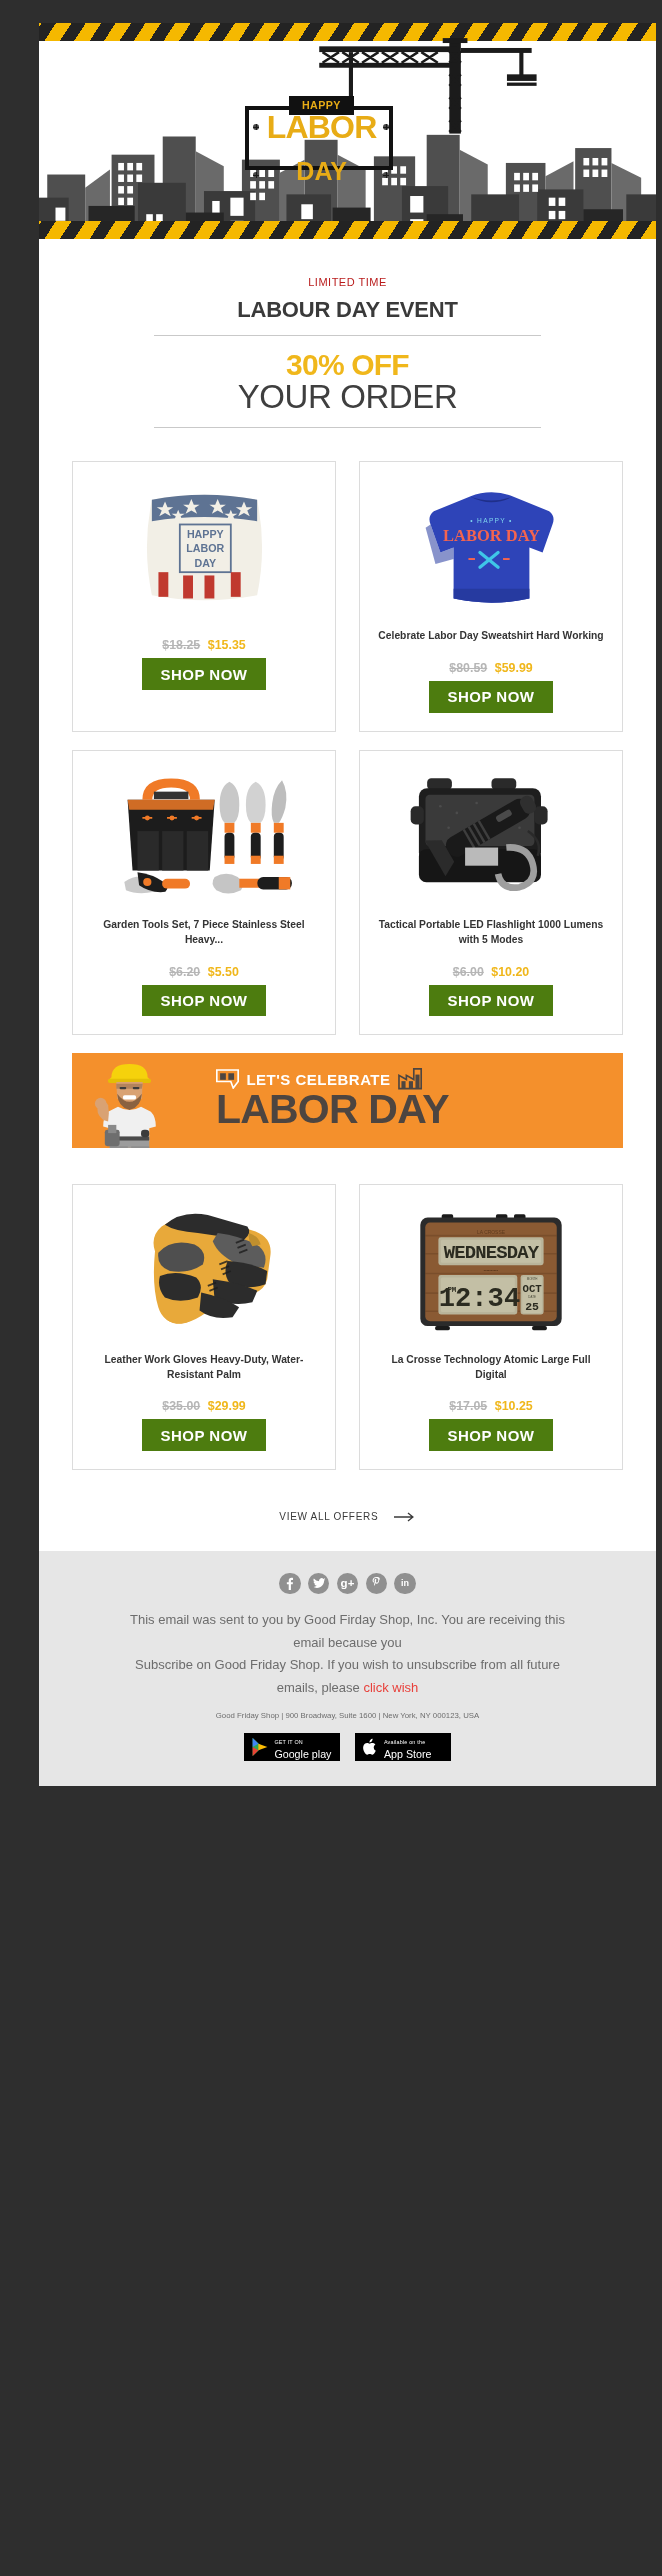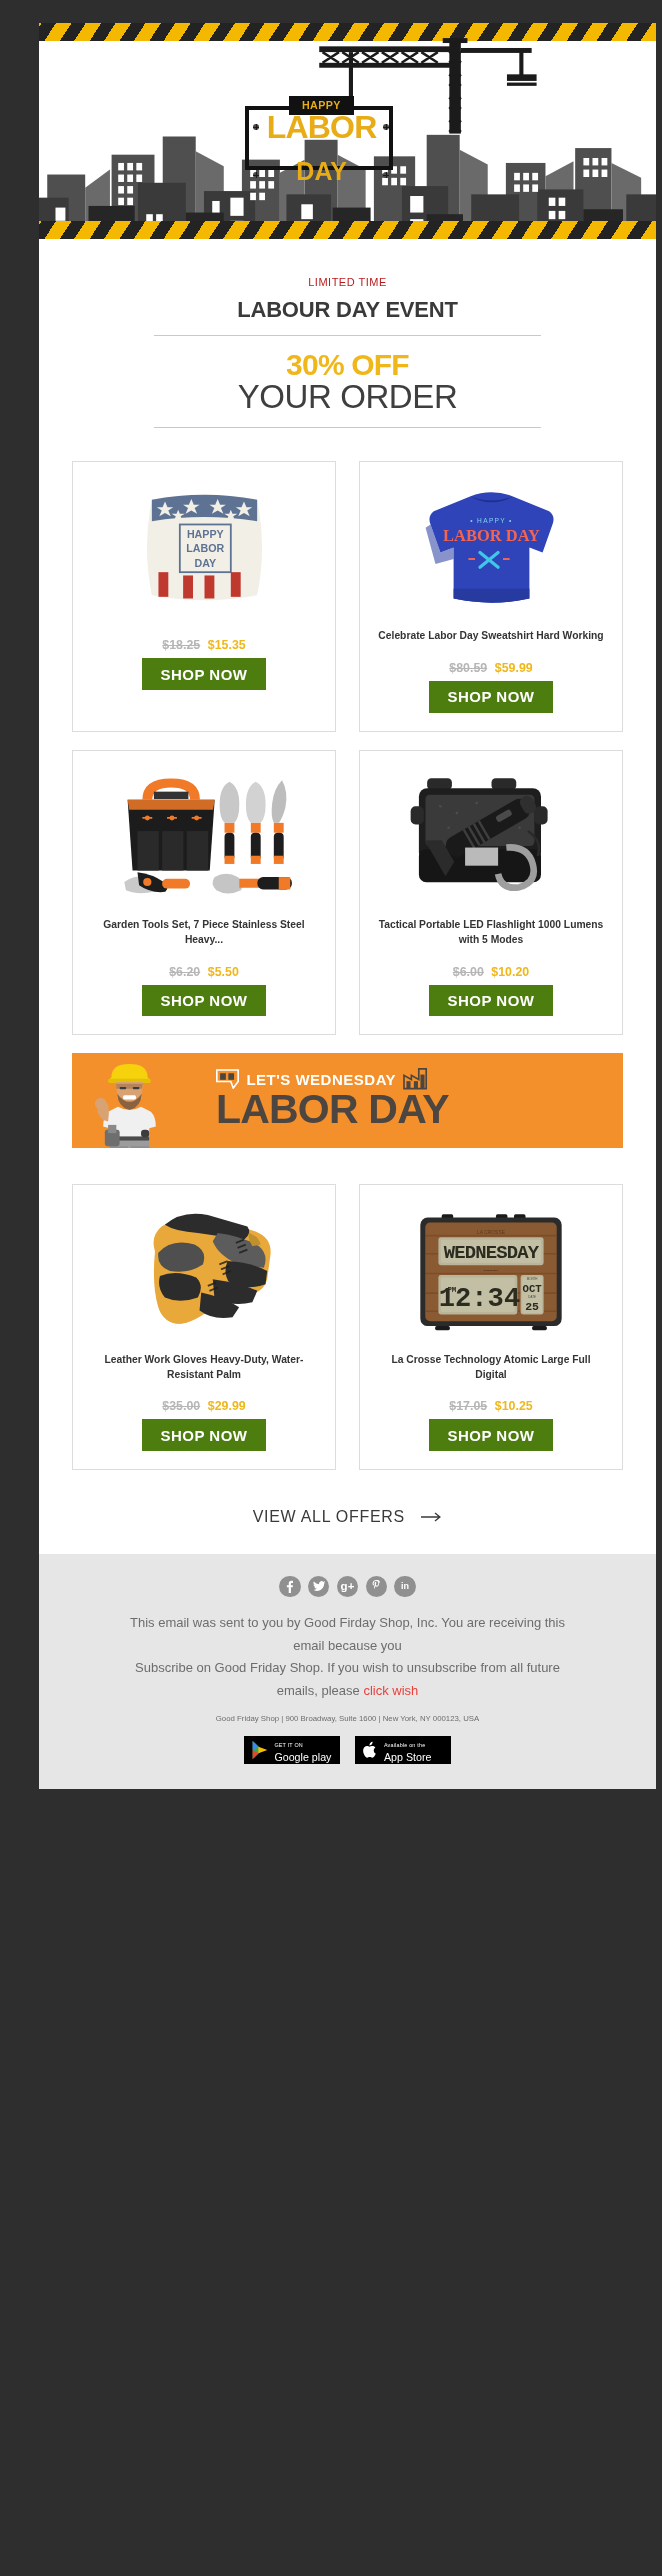--- a/index.html
+++ b/index.html
@@ -249,21 +249,21 @@
   
   .view-all-wrap {
     text-align: center;
     padding: 20px 0 28px 0;
     background: #ffffff;
   }
   .view-all {
     display: inline-flex;
     align-items: center;
     gap: 16px;
-    font-size: 16px;
+    font-size: 10px;
     color: #3a3a3a;
     letter-spacing: 0.7px;
     cursor: pointer;
   }
 
   
   .footer {
     background: #e6e6e6;
     padding: 21.4px 33px 25px 33px;
     text-align: center;
@@ -667,21 +667,21 @@
       <rect x="62" y="86" width="10" height="9" rx="4" fill="#3c3c3c"></rect>
     </svg>
 
     <div class="cel-text">
       <div class="cel-line1">
         <svg width="23" height="20" viewBox="0 0 28 24">
           <path d="M1 1 H27 V15 L21 23 L18 15 H1Z" fill="none" stroke="#ffffff" stroke-width="2"></path>
           <rect x="5" y="5" width="7" height="8" fill="#4d4540"></rect>
           <rect x="15" y="5" width="7" height="8" fill="#4d4540"></rect>
         </svg>
-        <span>LET'S WEDNESDAY</span>
+        <span>LET'S CELEBRATE</span>
         <svg width="25" height="21.4" viewBox="0 0 30 26">
           <path d="M1 25 V9 L10 14 V9 L19 14 V1 H28 V25Z" fill="none" stroke="#4d4540" stroke-width="2"></path>
           <rect x="4" y="16" width="5" height="9" fill="#4d4540"></rect>
           <rect x="13" y="16" width="5" height="9" fill="#4d4540"></rect>
           <rect x="21" y="8" width="5" height="17" fill="#4d4540"></rect>
         </svg>
       </div>
       <div class="cel-line2">LABOR DAY</div>
     </div>
   </div>

